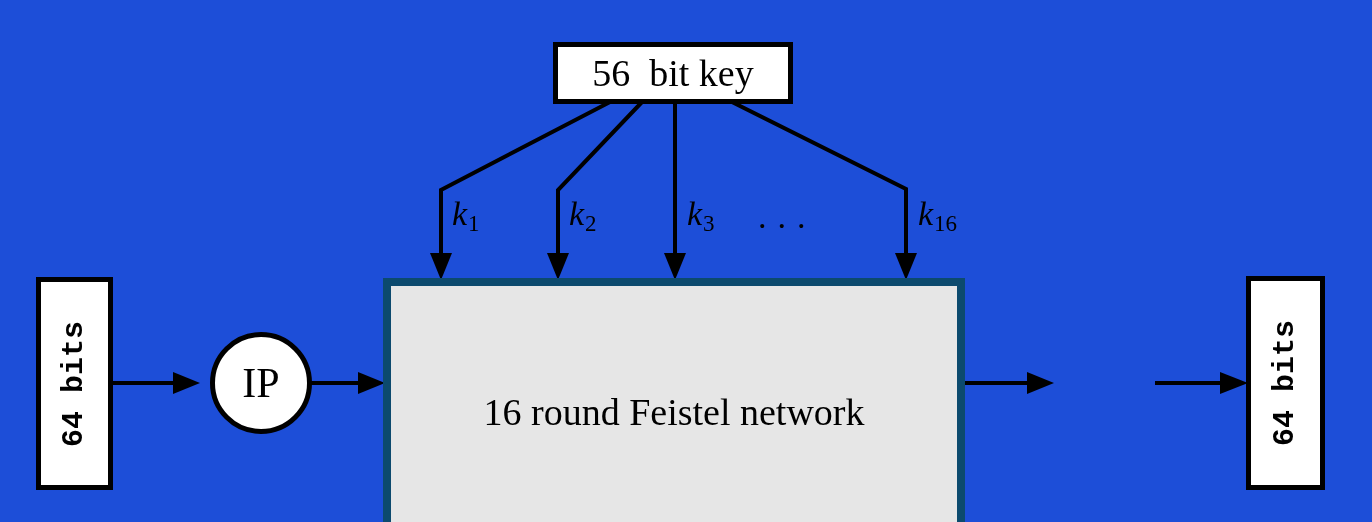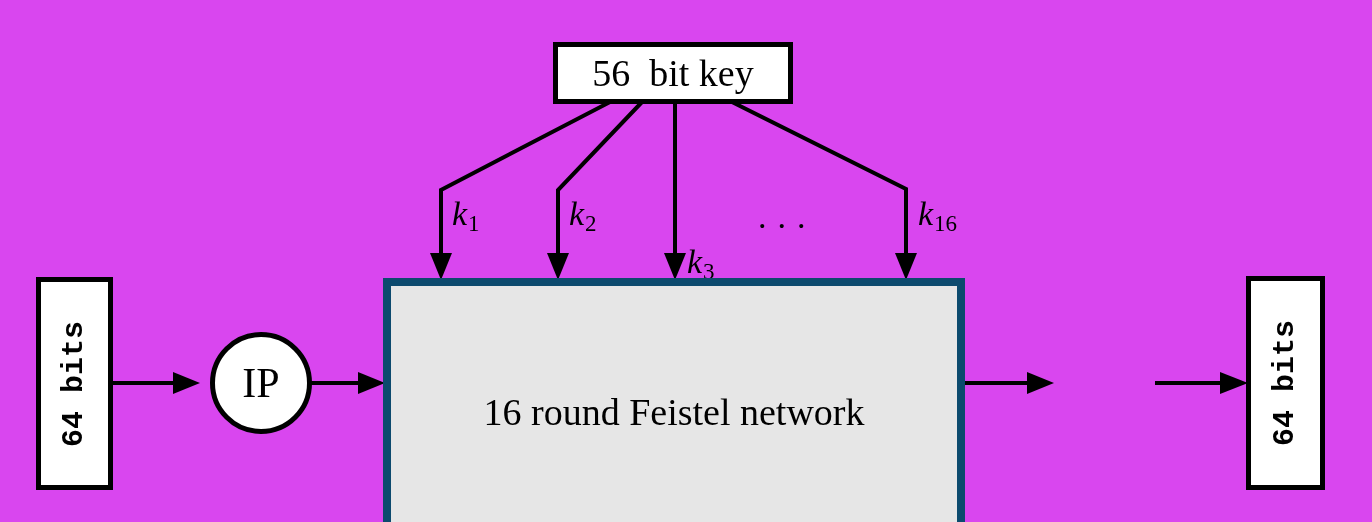--- a/index.html
+++ b/index.html
@@ -1,20 +1,20 @@
 <!DOCTYPE html>
 <html><head>
 <meta charset="utf-8">
 <style>
   html, body { margin: 0; padding: 0; background: #ffffff; }
   #canvas {
     position: relative;
     width: 1372px;
     height: 522px;
-    background: #d946ef;
+    background: #1d4ed8;
     overflow: hidden;
     font-family: "Liberation Serif", "DejaVu Serif", serif;
     color: #000;
   }
   #connector-layer {
     position: absolute;
     left: 0; top: 0;
     width: 1372px; height: 522px;
     z-index: 0;
   }
@@ -55,21 +55,21 @@
   }
   .klabel sub {
     font-style: normal;
     font-size: 23px;
     line-height: 0;
     vertical-align: -6px;
     margin-left: 1px;
   }
   #klabel-1 { left: 452px; top: 197px; }
   #klabel-2 { left: 569px; top: 197px; }
-  #klabel-3 { left: 687px; top: 197px; margin-top: 48px; }
+  #klabel-3 { left: 687px; top: 197px; }
   #klabel-16 { left: 918px; top: 197px; }
 
   #key-ellipsis {
     position: absolute; z-index: 1;
     left: 758px; top: 200px;
     font-size: 34px;
     letter-spacing: 11px;
     line-height: 1;
     font-style: normal;
   }

